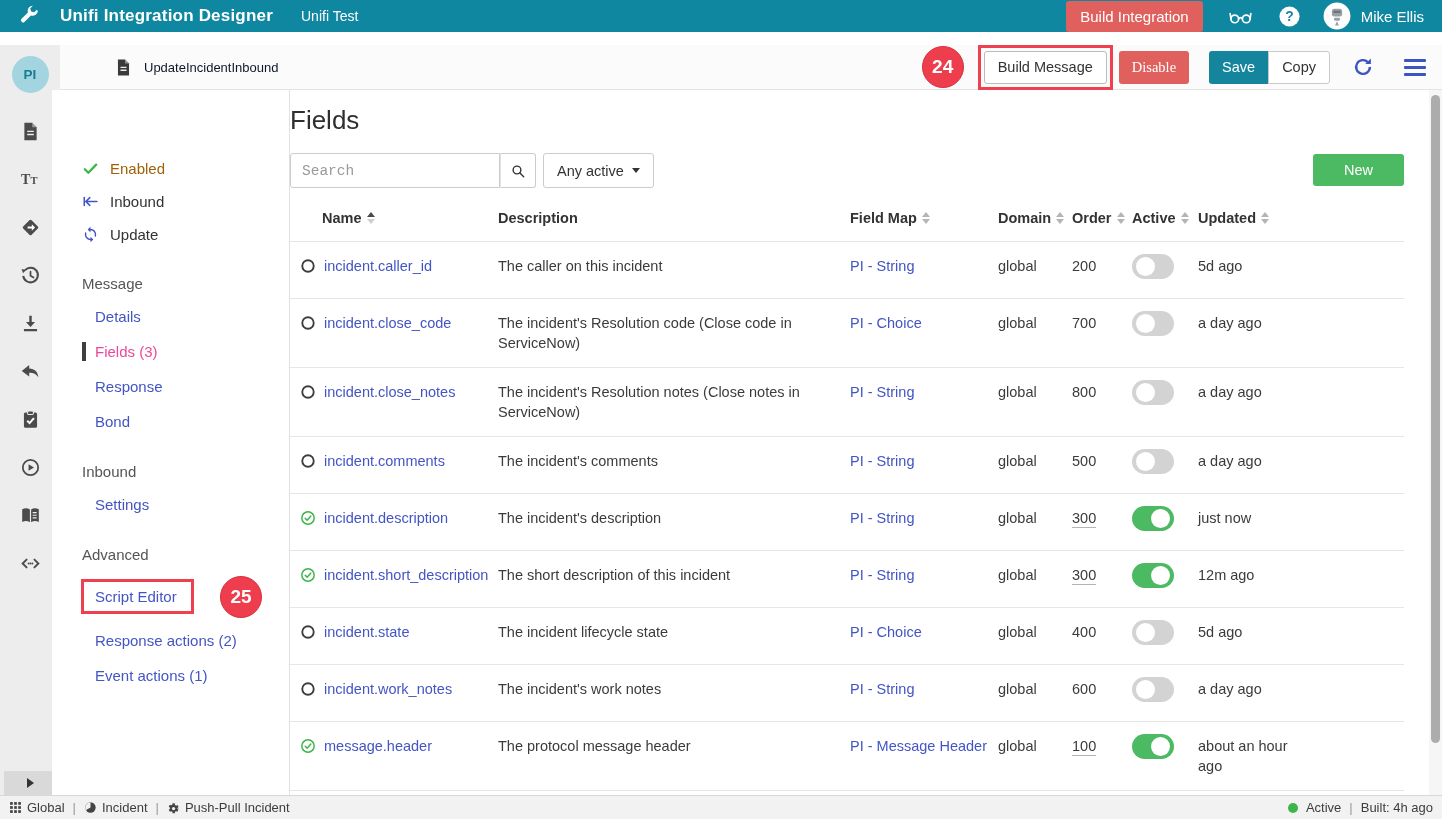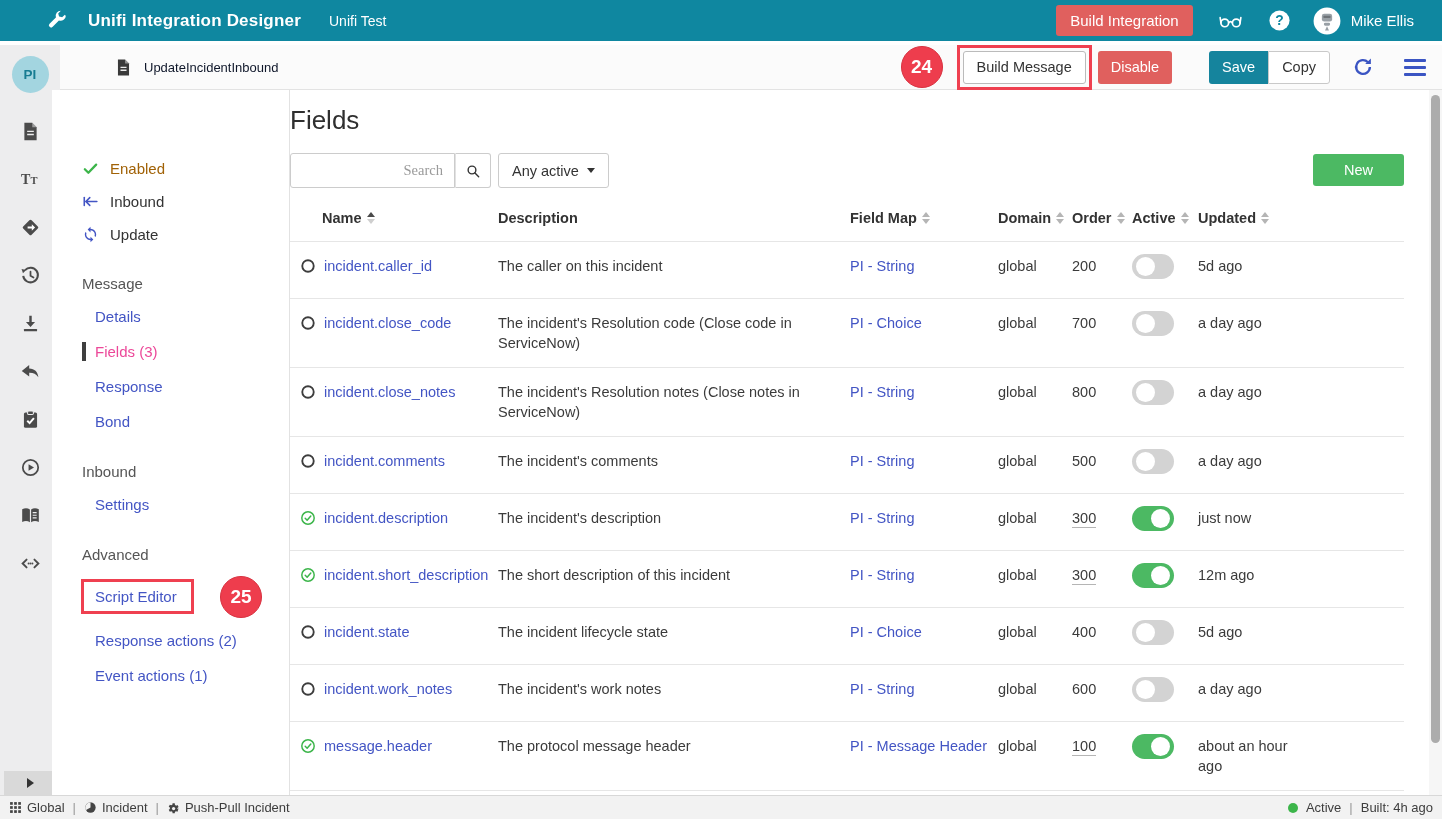--- a/index.html
+++ b/index.html
@@ -3,48 +3,48 @@
 <meta charset="utf-8">
 <style>
   * { box-sizing: border-box; margin: 0; padding: 0; }
   html,body { width:1442px; height:819px; }
   body {
     font-family: "Liberation Sans", sans-serif;
     position: relative; overflow: hidden; background:#fff; color:#3b3b3b;
   }
 
   
-  .topbar { position:absolute; top:0; left:0; width:100%; height:41px; background:#0f87a0;
-            display:flex; align-items:center; color:#fff; z-index:10;padding-left:28px; }
+  .topbar { position:absolute; top:0; left:0; width:100%; height:32px; background:#0f87a0;
+            display:flex; align-items:center; color:#fff; z-index:10; }
   .wrench { margin-left:18px; display:inline-flex; color:#fff; }
   .wrench svg { width:22px; height:22px; }
   .app-title { font-size:17px; font-weight:700; margin-left:20px; letter-spacing:.2px; }
   .workspace { font-size:14px; margin-left:28px; }
-  .topbar-right { margin-left:auto; display:flex; align-items:center; margin-right:28px; gap:22px; }
+  .topbar-right { margin-left:auto; display:flex; align-items:center; margin-right:18px; gap:22px; }
   .btn-build-integration { background:#e0605e; color:#fff; border:none; border-radius:3px; height:31px;
             padding:0 14px; font-size:15px; font-family:inherit; cursor:pointer; }
   .tb-icon { display:inline-flex; color:#fff; }
   .tb-icon.glasses svg { width:31px; height:23px; }
   .tb-icon.help svg { width:23px; height:23px; }
   .tb-icon.avatar svg { width:28px; height:28px; }
   .user-name { font-size:15px; margin-left:-12px; }
 
   
   .toolbar { position:absolute; top:45px; left:52px; right:0; height:45px; background:#fbfbfb;
              border-bottom:1px solid #e3e3e3; display:flex; align-items:center; }
   .doc-ico { margin-left:62px; display:inline-flex; color:#3a3a3a; }
   .doc-ico svg { width:19px; height:19px; }
   .page-title { font-size:13px; color:#0f172a; margin-left:11px; }
   .toolbar-right { margin-left:auto; display:flex; align-items:center; margin-right:16px; }
   .btn { height:33px; font-size:14.5px; border-radius:3px; padding:0 13px; font-family:inherit; cursor:pointer; }
   .btn.white { background:#fff; border:1px solid #bbb; color:#333; }
-  .btn.red { background:#e0605e; border:none; color:#fff; }
+  .btn.red { background:#e0605e; border:none; color:#fff;font-family:Liberation Serif, serif; }
   .btn.save { background:#15849d; color:#fff; border:none; border-radius:3px 0 0 3px; }
   .btn.copy { background:#fff; border:1px solid #c9c9c9; color:#333; border-radius:0 3px 3px 0; }
-  .btn-group { display:inline-flex; margin-left:0;padding-left:37px; }
+  .btn-group { display:inline-flex; margin-left:20px; }
   .ann-circle { width:42px; height:42px; border-radius:50%; background:#ee3d4d; border:1px solid #d8313f;
                 color:#fff; font-size:19px; font-weight:700; display:inline-flex; align-items:center; justify-content:center; }
   .ann-box { border:3px solid #ef4050; padding:3px; display:inline-flex; margin-left:14px; }
   .disable-btn { margin-left:6px; }
   .refresh { display:inline-flex; color:#3b55c3; margin-left:22px; }
   .refresh svg { width:22px; height:22px; }
   .burger { display:inline-flex; flex-direction:column; gap:4px; margin-left:30px; cursor:pointer; }
   .burger i { width:22px; height:3px; background:#3b55c3; border-radius:1px; }
 
   
@@ -74,22 +74,22 @@
   .nav-item.current { color:#ec4899; }
   .nav-item.current::before { content:''; position:absolute; left:30px; top:8px; bottom:8px; width:4px; background:#3f3f3f; }
   .nav-item.annotated .nav-label { border:3px solid #ef4050; padding:6px 14px 6px 11px; margin-left:-14px; display:inline-block; }
   .nav-item .ann-circle { position:absolute; left:168px; top:50%; transform:translateY(-50%); }
 
   
   .main { position:absolute; left:290px; top:90px; right:0; bottom:24px; background:#fff; overflow:hidden; }
   .main h1 { font-size:26px; font-weight:500; color:#2f2f2f; margin:15px 0 17px; }
   .controls { display:flex; align-items:center; position:relative; margin-bottom:16px; }
   .search-group { display:flex; }
-  .search-input { width:165px; height:35px; border:1px solid #ccc; border-radius:3px 0 0 3px;
-                  padding:0 11px; font-size:14.5px; color:#333; font-family:Liberation Serif, serif; outline:none;text-align:right; }
+  .search-input { width:210px; height:35px; border:1px solid #ccc; border-radius:3px 0 0 3px;
+                  padding:0 11px; font-size:14.5px; color:#333; font-family:Liberation Mono, monospace; outline:none; }
   .search-input::placeholder { color:#9a9a9a; }
   .search-btn { width:36px; height:35px; border:1px solid #ccc; border-left:1px solid #e2e2e2; background:#fff;
                 border-radius:0 3px 3px 0; display:flex; align-items:center; justify-content:center; cursor:pointer; color:#333; }
   .search-btn svg { width:16px; height:16px; }
   .filter { margin-left:7px; height:35px; padding:0 13px; border:1px solid #ccc; background:#fff; border-radius:3px;
             font-size:14.5px; color:#333; display:flex; align-items:center; gap:8px; font-family:inherit; cursor:pointer; }
   .caret-down { width:0; height:0; border-left:4.5px solid transparent; border-right:4.5px solid transparent; border-top:5.5px solid #333; }
   .new-btn { position:absolute; right:38px; top:1px; height:32px; padding:0 31px; background:#4cb963; color:#fff;
              border:none; border-radius:3px; font-size:14.5px; font-family:inherit; cursor:pointer; }
 

